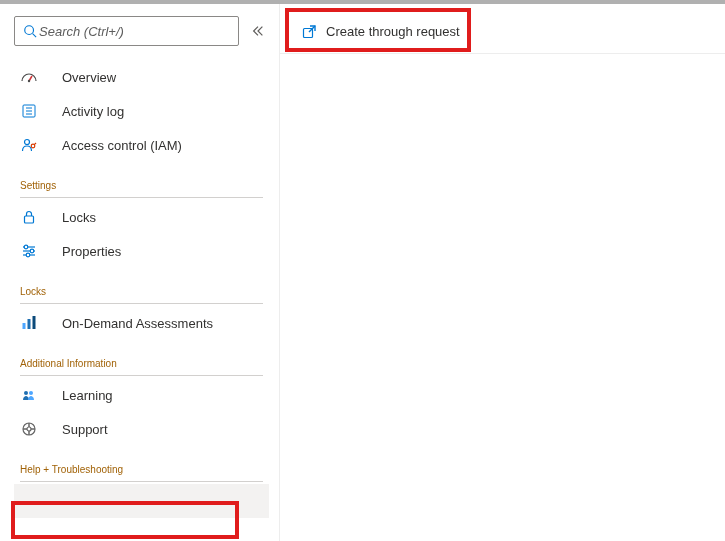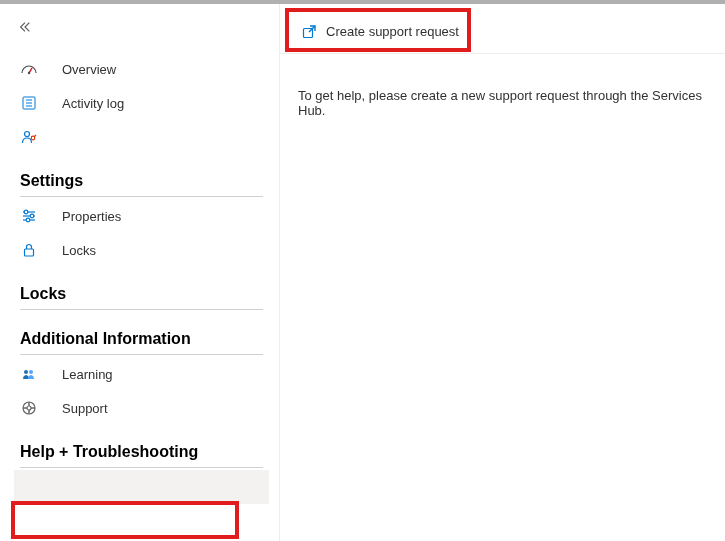--- a/index.html
+++ b/index.html
@@ -72,23 +72,23 @@
   }
   .nav-icon {
     width: 18px;
     height: 18px;
     display: inline-flex;
     align-items: center;
     justify-content: center;
     flex-shrink: 0;
   }
   .section-header {
-    font-size: 16px;
-    font-weight: 700;
-    color: #000000;
+    font-size: 10px;
+    font-weight: 400;
+    color: #a16207;
     padding: 18px 6px 6px 6px;
   }
   .section-divider {
     border: none;
     border-top: 1px solid #d2d0ce;
     margin: 0 6px 2px 6px;
   }
   .highlight-red {
     position: absolute;
     border: 4px solid #e01c1c;
@@ -127,20 +127,29 @@
 </style>
 </head>
 <body>
 
 <div class="topbar"></div>
 <div class="layout">
 
   <div class="sidebar">
 
     <div class="search-row">
+      <div class="search-box">
+        <span class="nav-icon">
+          <svg width="14" height="14" viewBox="0 0 16 16">
+              <circle cx="7" cy="7" r="5" fill="none" stroke="#0078d4" stroke-width="1.3"></circle>
+              <line x1="11" y1="11" x2="15" y2="15" stroke="#0078d4" stroke-width="1.3"></line>
+            </svg>
+        </span>
+        <input type="text" placeholder="Search (Ctrl+/)" style="">
+      </div>
       <span class="collapse-btn">
         <svg width="14" height="14" viewBox="0 0 16 16">
             <path d="M8 3 L3 8 L8 13 M13 3 L8 8 L13 13" fill="none" stroke="#605e5c" stroke-width="1.4"></path>
           </svg>
       </span>
     </div>
 
     <div class="nav-item">
       <span class="nav-icon">
         <svg width="16" height="16" viewBox="0 0 16 16">
@@ -166,53 +175,64 @@
 
     <div class="nav-item">
       <span class="nav-icon">
         <svg width="16" height="16" viewBox="0 0 16 16">
             <circle cx="6" cy="5" r="2.5" fill="none" stroke="#0078d4" stroke-width="1.2"></circle>
             <path d="M1.5 14 C1.5 10 4 9 6 9 C8 9 10.5 10 10.5 14" fill="none" stroke="#0078d4" stroke-width="1.2"></path>
             <circle cx="12" cy="9" r="1.8" fill="none" stroke="#d83b01" stroke-width="1.2"></circle>
             <line x1="13.3" y1="7.7" x2="15" y2="6" stroke="#d83b01" stroke-width="1.2"></line>
           </svg>
       </span>
+      <span>Access control (IAM)</span>
     </div>
 
 
     <div class="section-header">Settings</div>
     <hr class="section-divider">
+
+    <div class="nav-item">
+      <span class="nav-icon">
+        <svg width="16" height="16" viewBox="0 0 16 16">
+            <rect x="3.5" y="7" width="9" height="7" rx="1" fill="none" stroke="#0078d4" stroke-width="1.2"></rect>
+            <path d="M5.5 7 V5 A2.5 2.5 0 0 1 10.5 5 V7" fill="none" stroke="#0078d4" stroke-width="1.2"></path>
+          </svg>
+      </span>
+      <span>Locks</span>
+    </div>
 
     <div class="nav-item">
       <span class="nav-icon">
         <svg width="16" height="16" viewBox="0 0 16 16">
             <line x1="2" y1="4" x2="14" y2="4" stroke="#0078d4" stroke-width="1.2"></line>
             <circle cx="5" cy="4" r="1.8" fill="#fff" stroke="#0078d4" stroke-width="1.2"></circle>
             <line x1="2" y1="8" x2="14" y2="8" stroke="#0078d4" stroke-width="1.2"></line>
             <circle cx="11" cy="8" r="1.8" fill="#fff" stroke="#0078d4" stroke-width="1.2"></circle>
             <line x1="2" y1="12" x2="14" y2="12" stroke="#0078d4" stroke-width="1.2"></line>
             <circle cx="7" cy="12" r="1.8" fill="#fff" stroke="#0078d4" stroke-width="1.2"></circle>
           </svg>
       </span>
       <span>Properties</span>
     </div>
 
-    <div class="nav-item">
-      <span class="nav-icon">
-        <svg width="16" height="16" viewBox="0 0 16 16">
-            <rect x="3.5" y="7" width="9" height="7" rx="1" fill="none" stroke="#0078d4" stroke-width="1.2"></rect>
-            <path d="M5.5 7 V5 A2.5 2.5 0 0 1 10.5 5 V7" fill="none" stroke="#0078d4" stroke-width="1.2"></path>
-          </svg>
-      </span>
-      <span>Locks</span>
-    </div>
-
     <div class="section-header">Locks</div>
     <hr class="section-divider">
 
+    <div class="nav-item">
+      <span class="nav-icon">
+        <svg width="16" height="16" viewBox="0 0 16 16">
+            <rect x="1.5" y="8" width="3" height="6" fill="#4da6ff"></rect>
+            <rect x="6.5" y="4" width="3" height="10" fill="#1f6fb2"></rect>
+            <rect x="11.5" y="1" width="3" height="13" fill="#0b4a7a"></rect>
+          </svg>
+      </span>
+      <span>On-Demand Assessments</span>
+    </div>
 
     <div class="section-header">Additional Information</div>
     <hr class="section-divider">
 
     <div class="nav-item">
       <span class="nav-icon">
         <svg width="16" height="16" viewBox="0 0 16 16">
             <circle cx="5" cy="6" r="2" fill="#1f6fb2"></circle>
             <circle cx="10" cy="6" r="2" fill="#4da6ff"></circle>
             <path d="M2 13 C2 10 4 9 5 9 C6 9 8 10 8 13" fill="#1f6fb2"></path>
@@ -250,21 +270,20 @@
   <div class="main">
     <div class="cmdbar">
       <div class="cmdbtn">
         <span class="ic nav-icon">
           <svg width="16" height="16" viewBox="0 0 16 16">
               <rect x="2.5" y="4.5" width="9" height="9" rx="1" fill="none" stroke="#0078d4" stroke-width="1.2"></rect>
               <path d="M9 2 L14 2 L14 7" fill="none" stroke="#0078d4" stroke-width="1.4"></path>
               <line x1="14" y1="2" x2="8" y2="8" stroke="#0078d4" stroke-width="1.4"></line>
             </svg>
         </span>
-        <span>Create support request</span>
+        <span>Create through request</span>
       </div>
 
       <div class="highlight-red" style="left:5px; top:-2px; width:186px; height:44px;"></div>
     </div>
-    <div class="helptext">To get help, please create a new support request through the Services Hub.</div>
   </div>
 
 </div>
 
 </body></html>

